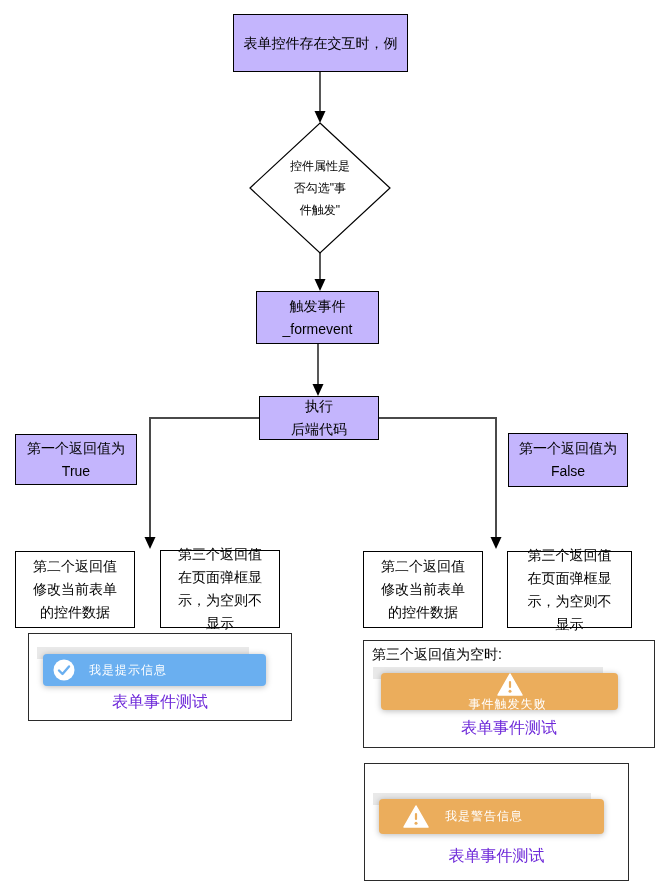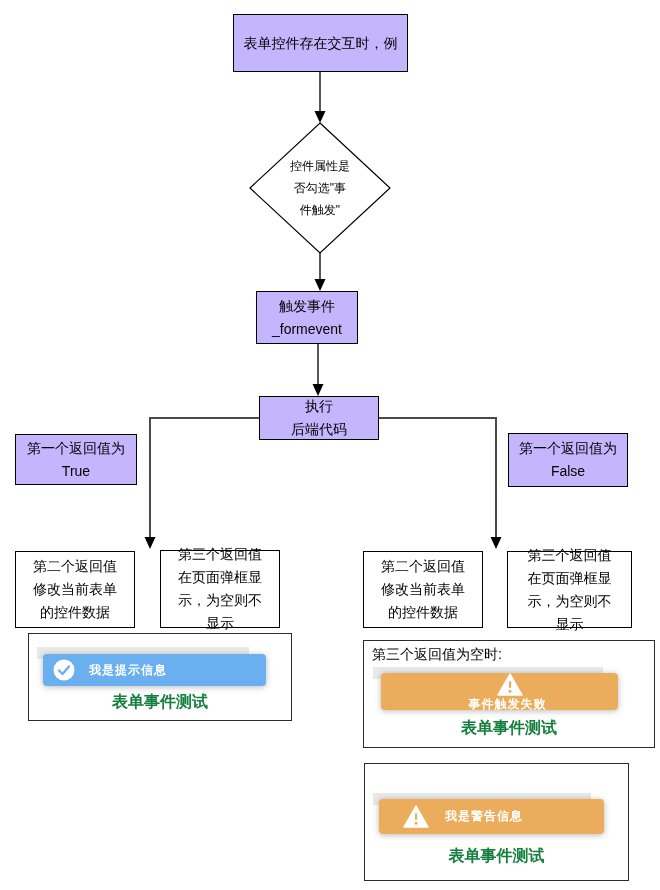--- a/index.html
+++ b/index.html
@@ -64,40 +64,40 @@
     position: absolute;
     left: 8px; top: 5px;
     font-size: 14px;
     color: #000;
   }
   .panel .form-title {
     position: absolute;
     left: 0; right: 0;
     text-align: center;
     font-size: 16px;
-    font-weight: bold;
-    color: #15803d;
+    font-weight: normal;
+    color: #6d28d9;
   }
 
   .under-strip {
     position: absolute;
     background: #e9e9e9;
     z-index: 1;
   }
 
   .toast {
     position: absolute;
     z-index: 2;
     display: flex;
     align-items: center;
     border-radius: 4px;
     box-shadow: 0 1px 6px rgba(0,0,0,0.28);
     color: #ffffff;
     font-size: 12px;
-    font-weight: bold;
+    font-weight: normal;
     letter-spacing: 1px;
   }
   .toast-info { background: #6AAFF0; }
   .toast-warn { background: #EBAD5C; }
   .toast .t-icon { flex: 0 0 auto; display: flex; align-items: center; }
 </style>
 </head>
 <body>
 
 <div class="page">
@@ -125,21 +125,21 @@
   <div class="node" style="left:233px; top:14px; width:175px; height:58px;">
     <span class="ln">表单控件存在交互时，例</span>
   </div>
 
   <div class="diamond-text" style="left:250px; top:155px; width:140px;">
     <span class="ln" style="display:block">控件属性是</span>
     <span class="ln" style="display:block">否勾选"事</span>
     <span class="ln" style="display:block">件触发"</span>
   </div>
 
-  <div class="node" style="left:256px; top:291px; width:102px; height:53px;">
+  <div class="node" style="left:256px; top:291px; width:123px; height:53px;">
     <span class="ln">触发事件</span>
     <span class="ln">_formevent</span>
   </div>
 
   <div class="node" style="left:259px; top:396px; width:120px; height:44px;">
     <span class="ln">执行</span>
     <span class="ln">后端代码</span>
   </div>
 
   <div class="node" style="left:15px; top:434px; width:122px; height:51px;">

